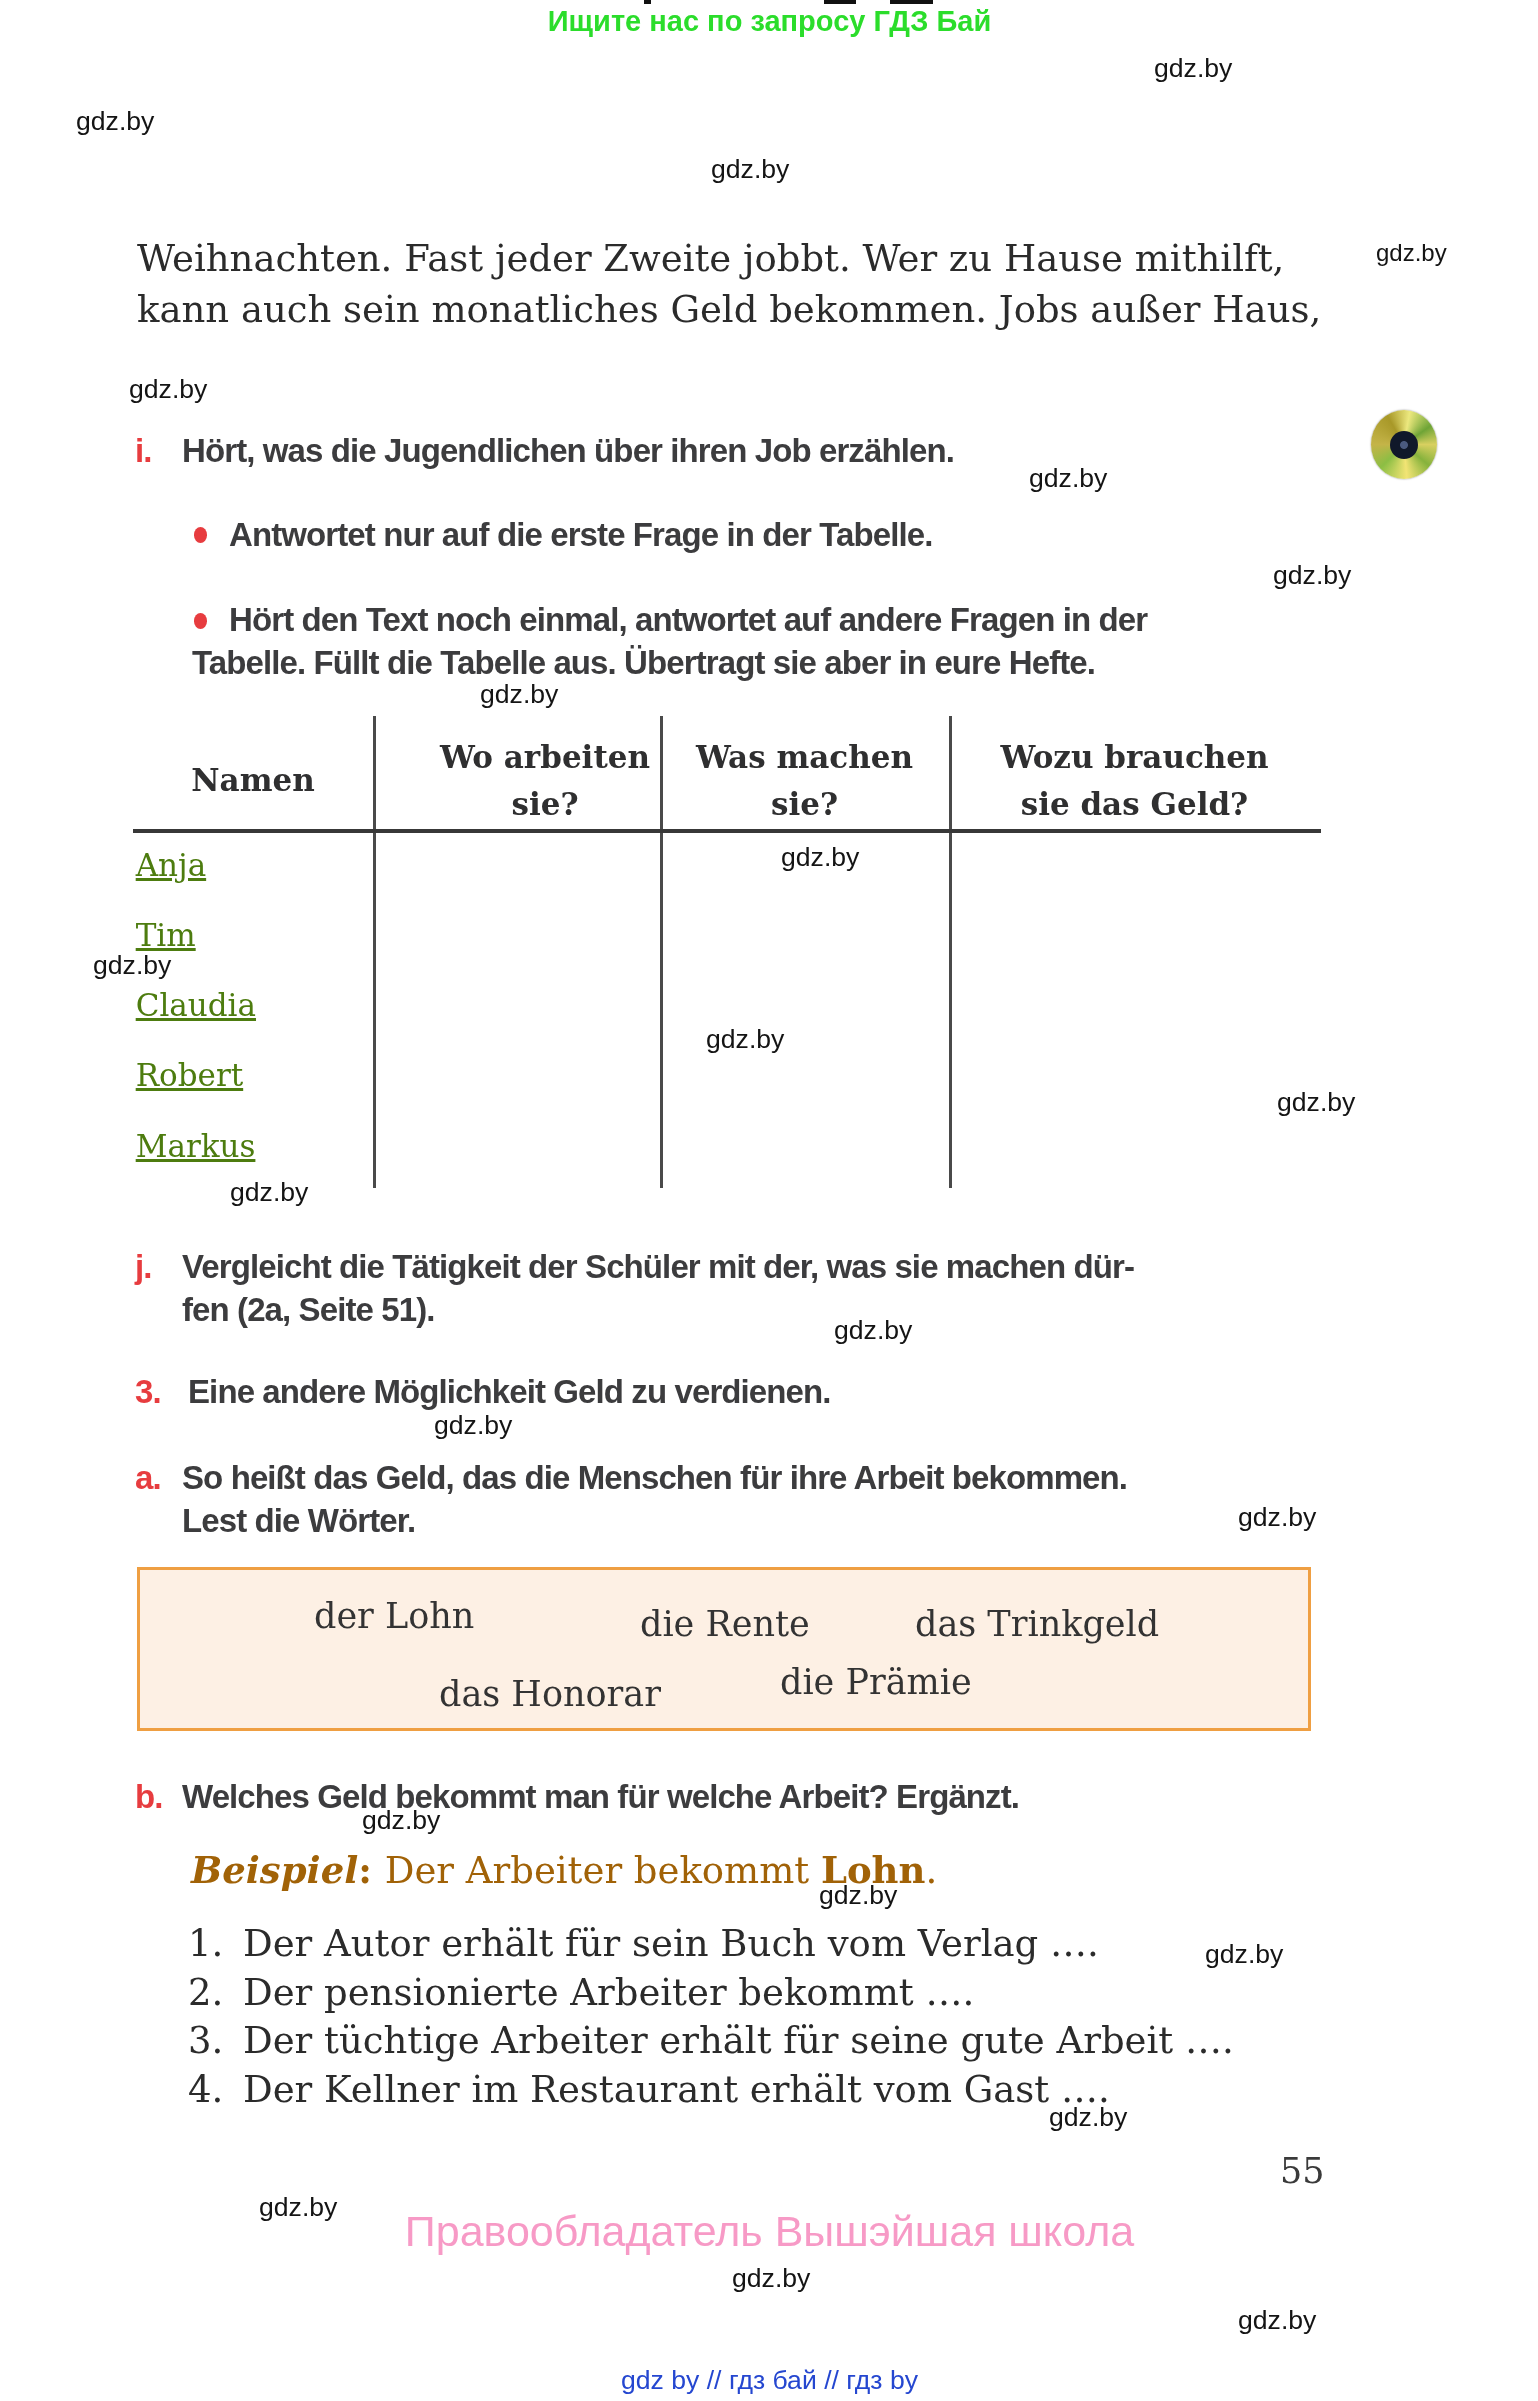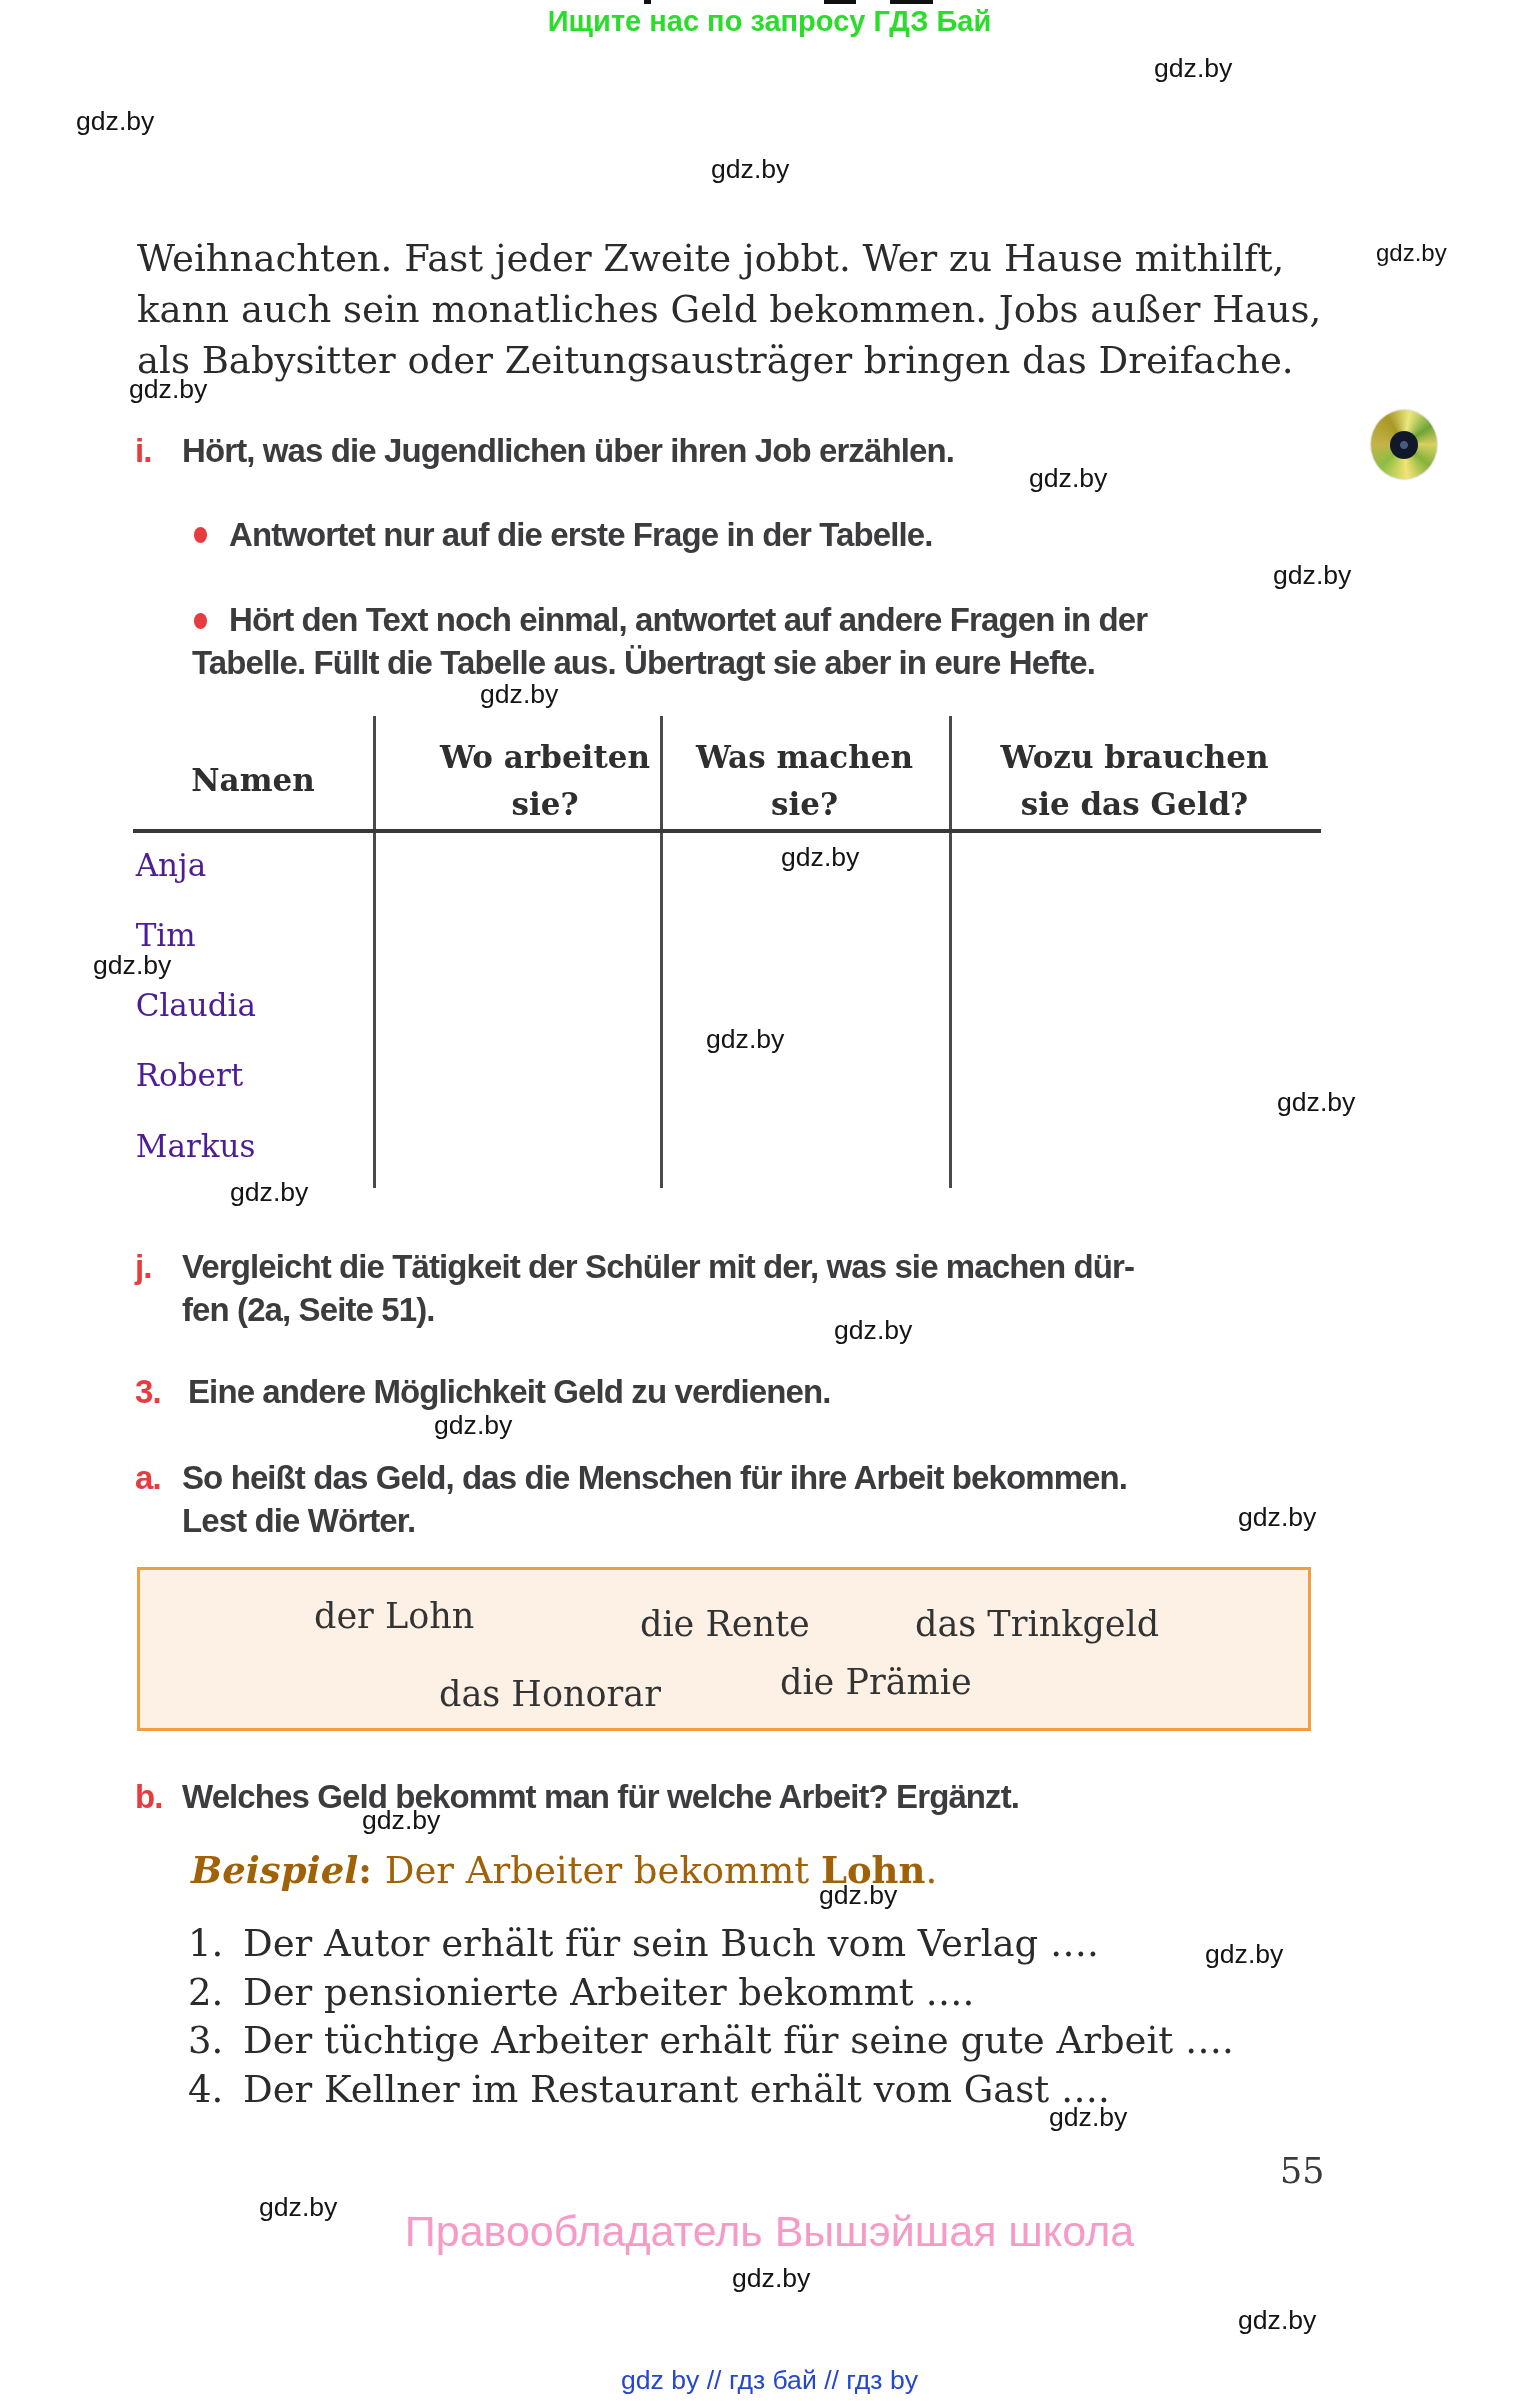--- a/index.html
+++ b/index.html
@@ -69,21 +69,21 @@
   .tbl .hline { position:absolute; left:0; top:113px; width:100%; height:3.5px; background:#383838; }
   .tbl .hcell {
     position:absolute; top:17.7px; text-align:center;
     font-family:"DejaVu Serif","Liberation Serif",serif;
     font-weight:bold; font-size:31px; line-height:47px; color:#2f2f30;
   }
   .tbl .hcell .inner { margin:0 auto; }
   .tbl .name {
     position:absolute; left:2.7px;
     font-family:"DejaVu Serif","Liberation Serif",serif;
-    font-size:31px; line-height:39px; color:#4c1d95;
+    font-size:31px; line-height:39px; color:#4d7c0f;text-decoration:underline;
   }
 
   .word-box {
     position:absolute; left:137px; top:1567px; width:1168px; height:158px;
     background:#fdf0e4; border:3.5px solid #ef9f42;
   }
   .word-box .word {
     position:absolute; font-family:"DejaVu Serif","Liberation Serif",serif;
     font-size:35px; color:#333; white-space:nowrap;
   }
@@ -150,21 +150,20 @@
   <span class="wm" style="left:819px;  top:1882px;">gdz.by</span>
   <span class="wm" style="left:1205px; top:1941px;">gdz.by</span>
   <span class="wm" style="left:1049px; top:2104px;">gdz.by</span>
   <span class="wm" style="left:259px;  top:2194px;">gdz.by</span>
   <span class="wm" style="left:732px;  top:2265px;">gdz.by</span>
   <span class="wm" style="left:1238px; top:2307px;">gdz.by</span>
 
   <div class="intro serif">
     <div>Weihnachten. Fast jeder Zweite jobbt. Wer zu Hause mithilft,</div>
     <div>kann auch sein monatliches Geld bekommen. Jobs außer Haus,</div>
-    <div>als Babysitter oder Zeitungsausträger bringen das Dreifache.</div>
   </div>
 
   <div class="heading" style="top:429px;">
     <span class="marker">i.</span>
     <span>Hört, was die Jugendlichen über ihren Job erzählen.</span>
   </div>
 
   <div class="cd">
     <div class="hub"></div>
   </div>

